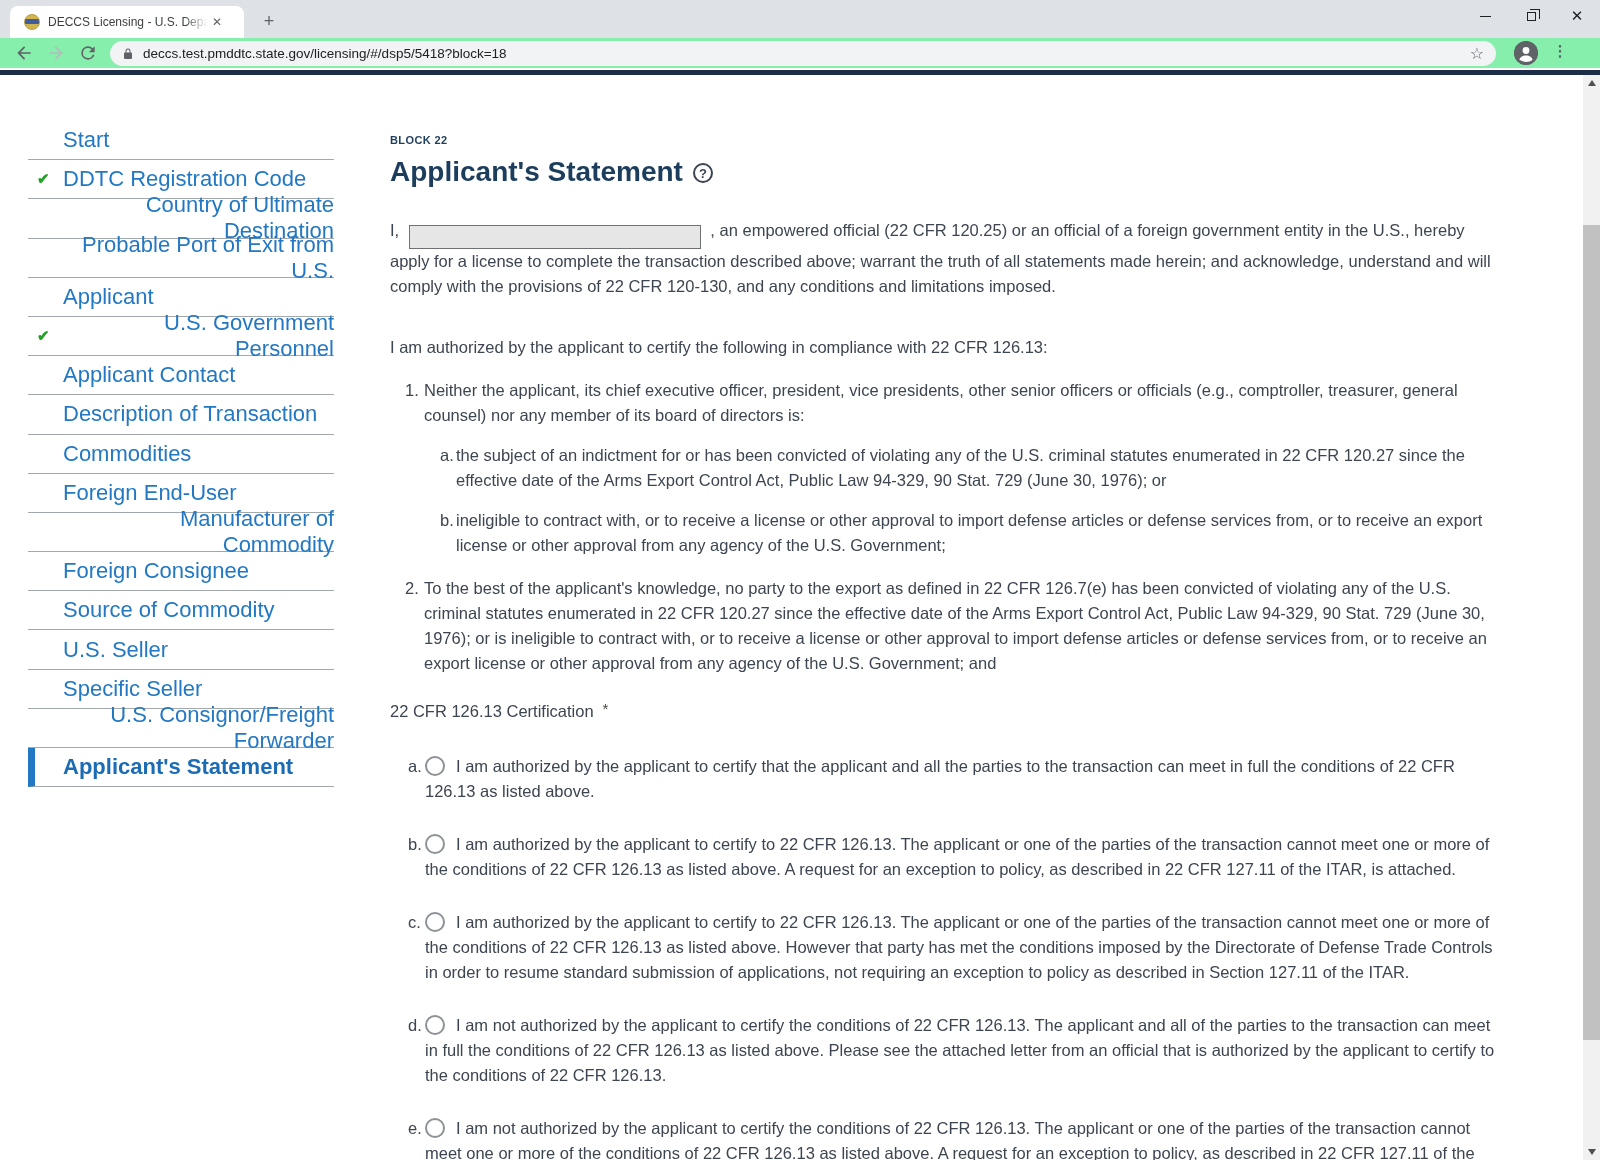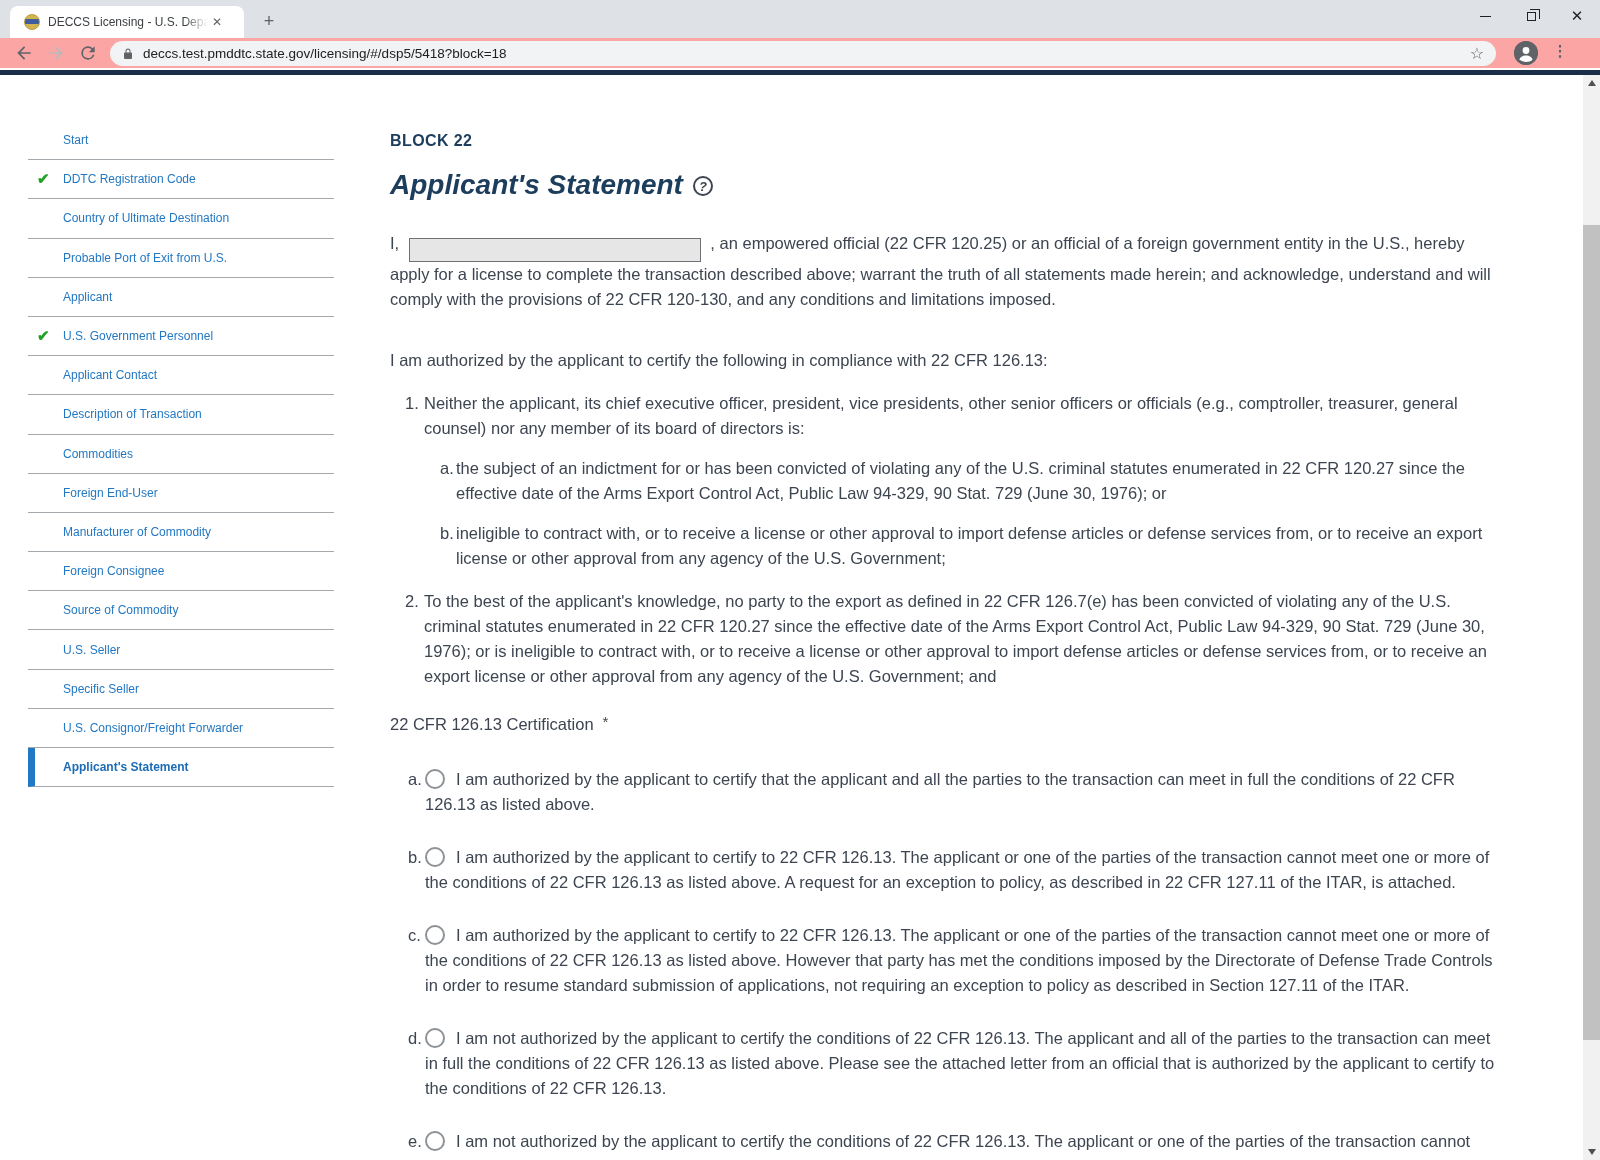--- a/index.html
+++ b/index.html
@@ -19,21 +19,21 @@
   .newtab-btn { position:absolute; left:256px; top:9px; font-size:18px; color:#5f6368; width:26px; height:26px;
                 text-align:center; line-height:24px; border-radius:50%; }
   .win-controls { position:absolute; right:0; top:0; height:38px; display:flex; }
   .win-btn { width:46px; height:32px; display:flex; align-items:center; justify-content:center; color:#202124; }
   .glyph-min { display:block; width:11px; border-top:1.6px solid #202124; }
   .glyph-restore { display:block; width:9px; height:9px; border:1.4px solid #202124; position:relative; background:#dee1e6; }
   .glyph-restore::before { content:""; position:absolute; left:2px; top:-4px; width:9px; height:9px;
                            border:1.4px solid #202124; border-left:none; border-bottom:none; }
   .glyph-close { font-size:15px; color:#202124; }
 
-  .toolbar { position:absolute; left:0; top:38px; width:1600px; height:30px; background:#fca5a5; }
+  .toolbar { position:absolute; left:0; top:38px; width:1600px; height:30px; background:#86efac; }
   .nav-ic { position:absolute; top:3px; width:24px; height:24px; }
   .nav-ic svg { width:20px; height:20px; margin:2px; }
   .omnibox { position:absolute; left:110px; top:3px; width:1386px; height:25px; background:#f1f3f4;
              border-radius:13px; display:flex; align-items:center; padding:0 12px; }
   .lock-ic { width:12px; height:12px; margin-right:9px; }
   .url-text { font-size:13.5px; color:#202124; flex:1; white-space:nowrap; overflow:hidden; }
   .star-ic { font-size:16px; color:#5f6368; margin-left:8px; }
   .avatar { position:absolute; right:62px; top:3px; width:24px; height:24px; border-radius:50%; background:#5f6368; overflow:hidden; }
   .avatar svg { width:24px; height:24px; }
   .menu-dots { position:absolute; right:30px; top:4px; font-size:15px; color:#5f6368; font-weight:bold;
@@ -46,30 +46,30 @@
   .sb-arrow { position:absolute; left:0; width:17px; height:16px; display:flex; align-items:center; justify-content:center; }
   .sb-arrow.up { top:0; }
   .sb-arrow.down { bottom:0; }
   .tri-up { width:0; height:0; border-left:4px solid transparent; border-right:4px solid transparent; border-bottom:6px solid #505050; }
   .tri-down { width:0; height:0; border-left:4px solid transparent; border-right:4px solid transparent; border-top:6px solid #505050; }
   .sb-thumb { position:absolute; left:0; top:150px; width:17px; height:815px; background:#c1c1c1; }
 
   
   .sidebar { position:absolute; left:28px; top:121px; width:306px; }
   .side-item { position:relative; height:39.2px; display:flex; align-items:center; padding-left:35px;
-               border-bottom:1px solid #a3a8ac; font-size:12px; color:#2378c3; cursor:pointer; }
+               border-bottom:1px solid #a3a8ac; font-size:22px; color:#2378c3; cursor:pointer;text-align:right; }
   .side-item .check { position:absolute; left:9px; top:50%; transform:translateY(-50%);
                       color:#23a127; font-size:15px; font-weight:bold; }
   .side-item .check::before { content:"\2714"; }
   .side-item.active { border-left:7px solid #2378c3; padding-left:28px; font-weight:bold; color:#1b6cb5; }
 
   
   .main { position:absolute; left:390px; top:128px; width:1112px; color:#3d4551; font-size:16.5px; line-height:25px; }
-  .block-label { font-size:16px; font-weight:bold; letter-spacing:.4px; color:#1c3d5c; }
-  .page-title { font-size:28px; line-height:36px; font-weight:bold; color:#1c3d5c; margin-top:14px;font-style:italic; }
+  .block-label { font-size:11px; font-weight:bold; letter-spacing:.4px; color:#1c3d5c; }
+  .page-title { font-size:28px; line-height:36px; font-weight:bold; color:#1c3d5c; margin-top:1px; }
   .help-icon { display:inline-block; width:20px; height:20px; border:2px solid #3d4551; border-radius:50%;
                font-size:13px; line-height:17px; text-align:center; color:#3d4551; font-weight:bold;
                vertical-align:3px; margin-left:10px; cursor:pointer; }
   .intro { margin-top:28px; }
   .name-input { width:292px; height:24px; background:#e6e6e6; border:1px solid #6e7277;
                 vertical-align:-6px; margin:0 5px; font-size:15px; padding:0 6px;
                 font-family:"Liberation Sans", sans-serif; }
   .auth-line { margin-top:36px; }
 
   .cond-list { margin-top:18px; }

